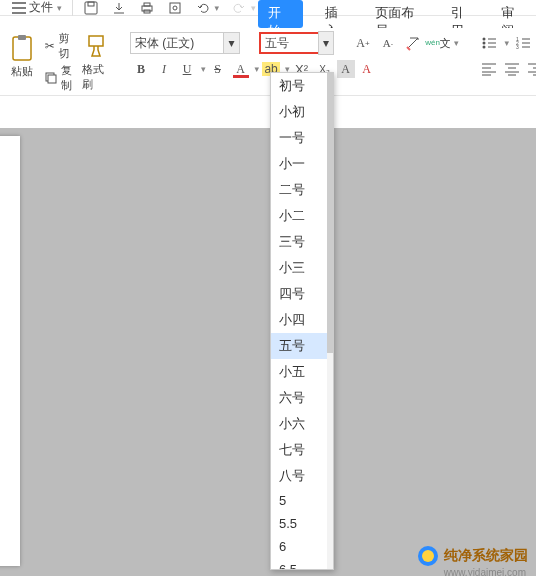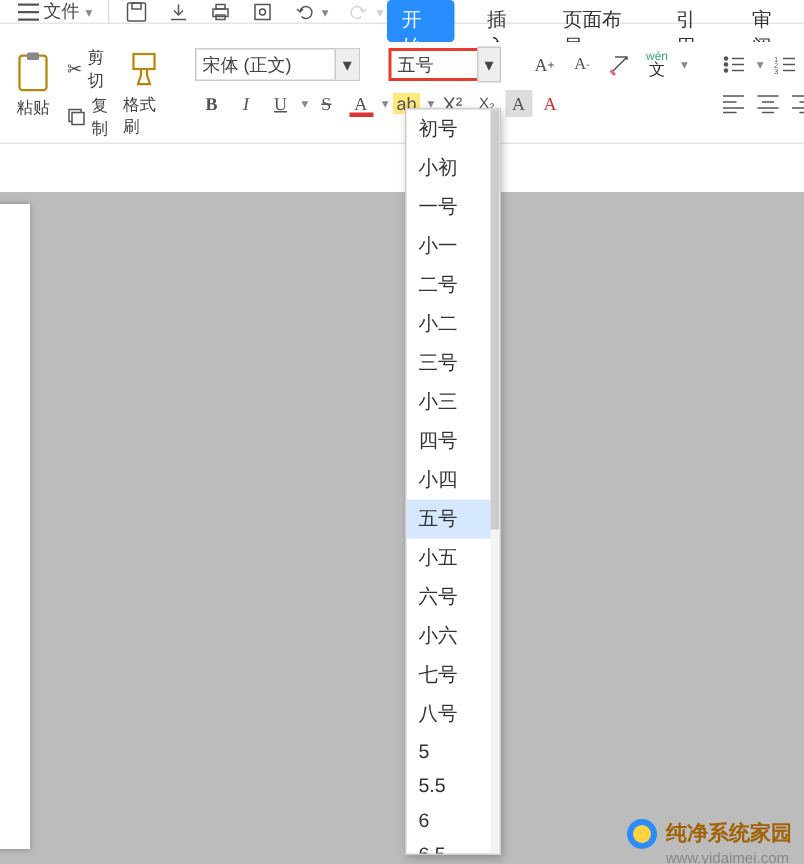--- a/index.html
+++ b/index.html
@@ -167,21 +167,21 @@
         </div>
       </div>
       <div class="tool" style="font-family:serif">A<sup style="font-size:8px">+</sup></div>
       <div class="tool" style="font-family:serif;font-size:11px">A<sup style="font-size:7px">-</sup></div>
       <div class="tool">
           <svg width="16" height="16" viewBox="0 0 16 16">
             <path d="M3 13L13 3M5 3h8v2" stroke="#555" fill="none"></path>
             <path d="M2 12l3 3" stroke="#e66" stroke-width="2"></path>
           </svg>
         </div>
-      <div class="tool" style="flex-direction:column;font-size:8px;line-height:1;color:#3a7">
+      <div class="tool" style="flex-direction:row;font-size:8px;line-height:1;color:#3a7">
           <span>wén</span>
           <span style="font-size:11px;color:#333">文</span>
         </div>
       <span class="caret">▾</span>
     </div>
     <div class="fmt-row">
       <div class="tool" style="font-weight:bold;font-family:serif">B</div>
       <div class="tool" style="font-style:italic;font-family:serif">I</div>
       <div class="tool" style="text-decoration:underline;font-family:serif">U</div>
       <span class="caret">▾</span>

